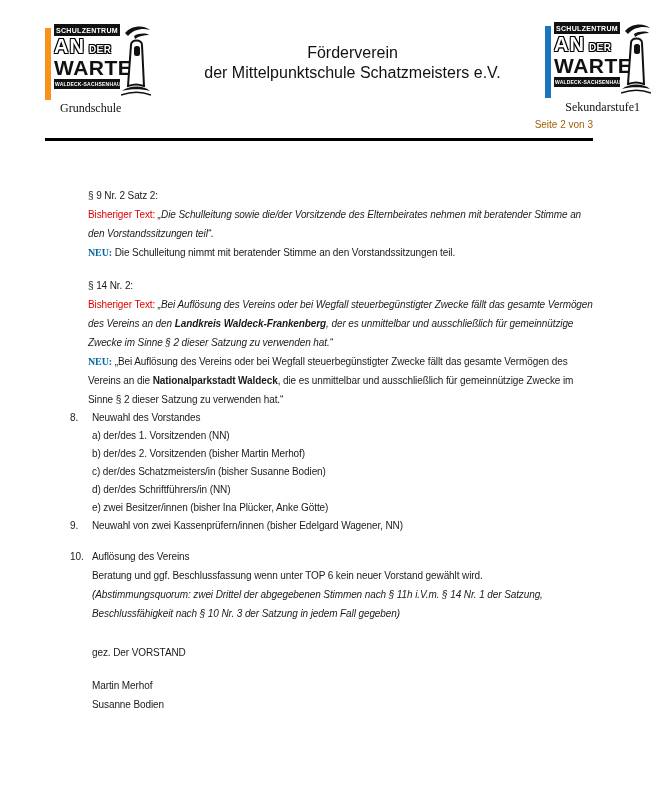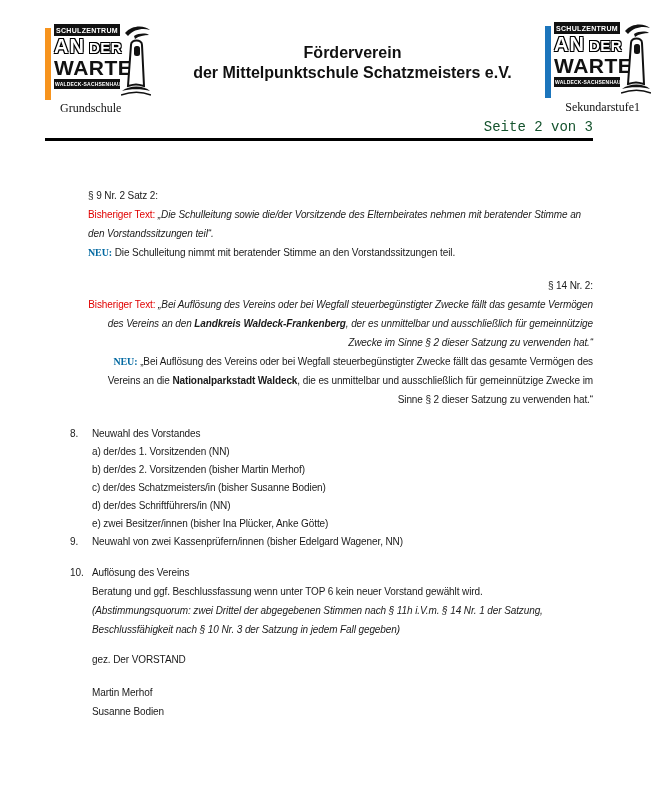--- a/index.html
+++ b/index.html
@@ -18,65 +18,65 @@
   .logo-topbox {
     background:#111; color:#fff; font-size:7px; font-weight:bold;
     letter-spacing:.3px; padding:3px 2px 2px 2px; text-align:center; white-space:nowrap;
   }
   .logo-ander { display:flex; align-items:baseline; margin-top:0px; line-height:1; }
   .outline-txt {
     color:#fff; font-weight:700;
     text-shadow:-1px -1px 0 #000, 1px -1px 0 #000, -1px 1px 0 #000, 1px 1px 0 #000, 0 1px 0 #000, 0 -1px 0 #000;
   }
   .logo-an  { font-size:20px; letter-spacing:1px; }
-  .logo-der { font-size:15px; margin-left:4px; letter-spacing:.5px; }
+  .logo-der { font-size:10px; margin-left:4px; letter-spacing:.5px; }
   .logo-warte {
     font-size:21px; font-weight:700; letter-spacing:.5px; line-height:1;
     margin-top:1px; color:#111;
   }
   .logo-botbox {
     background:#111; color:#fff; font-size:5px; font-weight:bold;
     letter-spacing:.2px; padding:2px 1px; text-align:center; white-space:nowrap; margin-top:1px;
   }
   .logo-tower { margin-left:1px; }
 
   .caption {
     position:absolute; font-family:"Liberation Serif", serif; font-size:12px; color:#111;
   }
   .page-label {
-    position:absolute; font-family:Liberation Mono, monospace; font-size:14px; color:#14532d;
+    position:absolute; font-family:Liberation Sans, sans-serif; font-size:10px; color:#a16207;
   }
   .doc-title {
     position:absolute; left:80px; width:545px; top:43px; text-align:center;
-    font-size:16px; font-weight:bold; line-height:20px; color:#111;
+    font-size:16px; font-weight:normal; line-height:20px; color:#111;
   }
   .header-rule { position:absolute; left:45px; top:138px; width:548px; height:3px; background:#000; }
 
   
   .content {
     position:absolute; left:70px; top:186px; width:523px;
     font-size:10px; line-height:19px; letter-spacing:-0.1px; color:#1a1a1a;
   }
   .content p { margin:0; }
   .sec { padding-left:18px; }
   .sec1 { margin-bottom:14px; }
-  .sec2 { margin-bottom:16px;text-align:right; }
+  .sec2 { margin-bottom:0; }
   .red-label { color:#E00000; }
   .blue-label { color:#0369a1; font-weight:bold;font-family:Liberation Serif, serif; }
   .it { font-style:italic; }
   .bi { font-style:italic; font-weight:bold; }
   .b  { font-weight:bold; }
 
   .agenda-row { display:grid; grid-template-columns:22px 1fr; line-height:18px; }
   .agenda-row.lh19 { line-height:19px; }
   .agenda-row .num { }
   .gap-before-10 { margin-top:12px; }
   .note { font-style:italic; }
 
-  .gez { padding-left:22px; margin-top:11px; }
+  .gez { padding-left:22px; margin-top:20px; }
   .names { padding-left:22px; margin-top:14px; display:flex;flex-direction:column; }
   .names .n1 { width:213px; }
 </style>
 </head>
 <body>
 
 <div class="page">
 
   <div class="logo" style="left:45px; top:24px;">
     <div class="logo-bar orange"></div>

